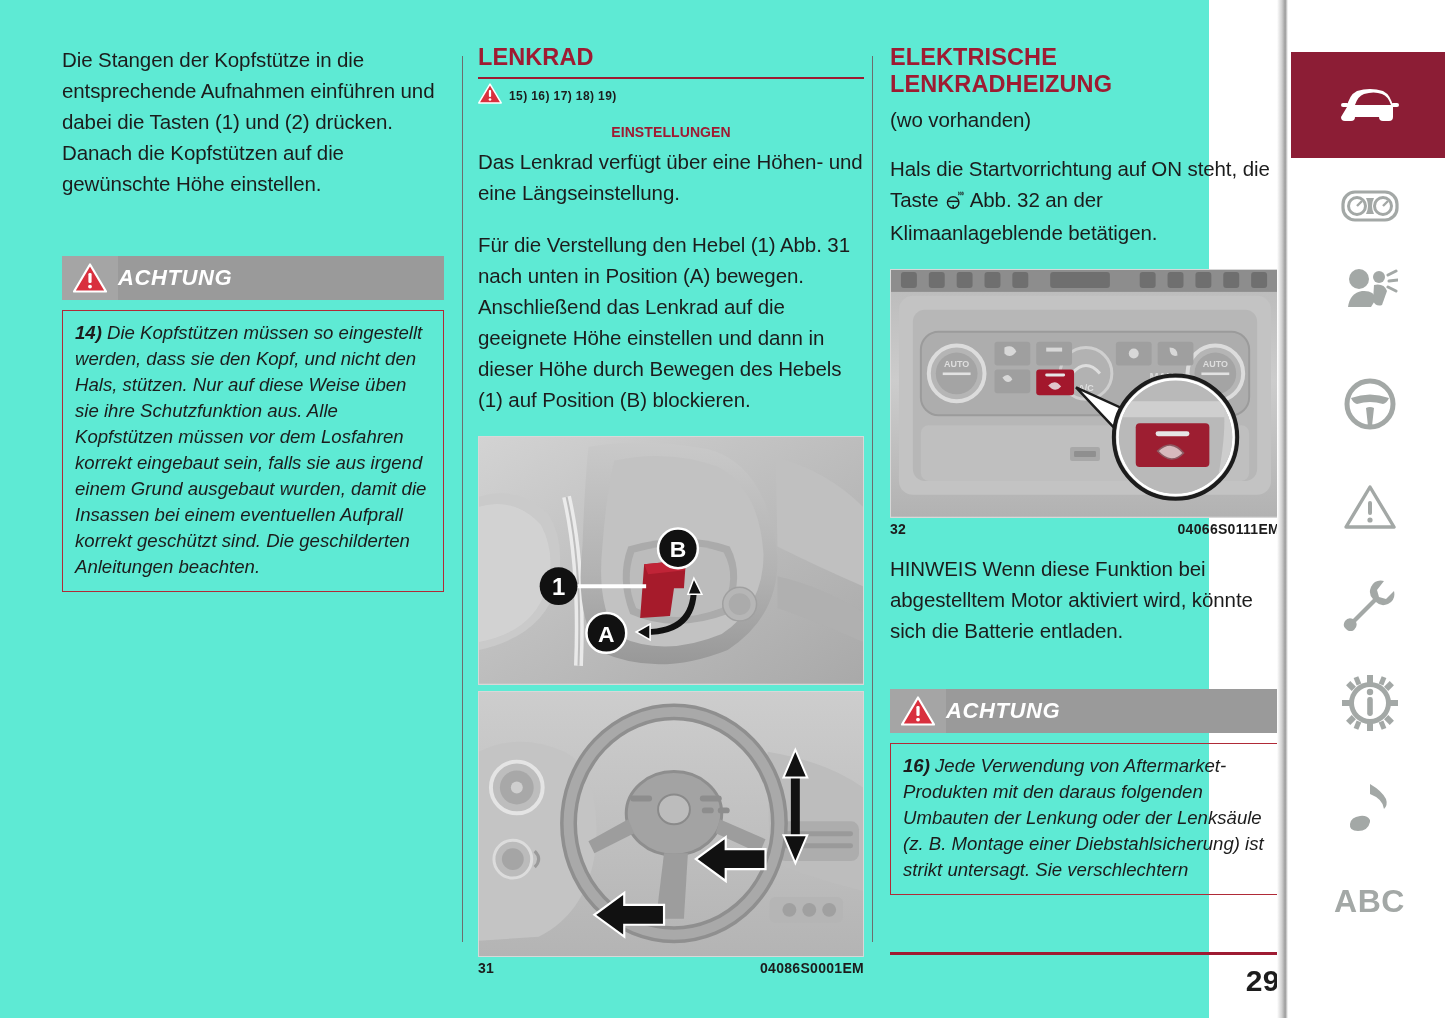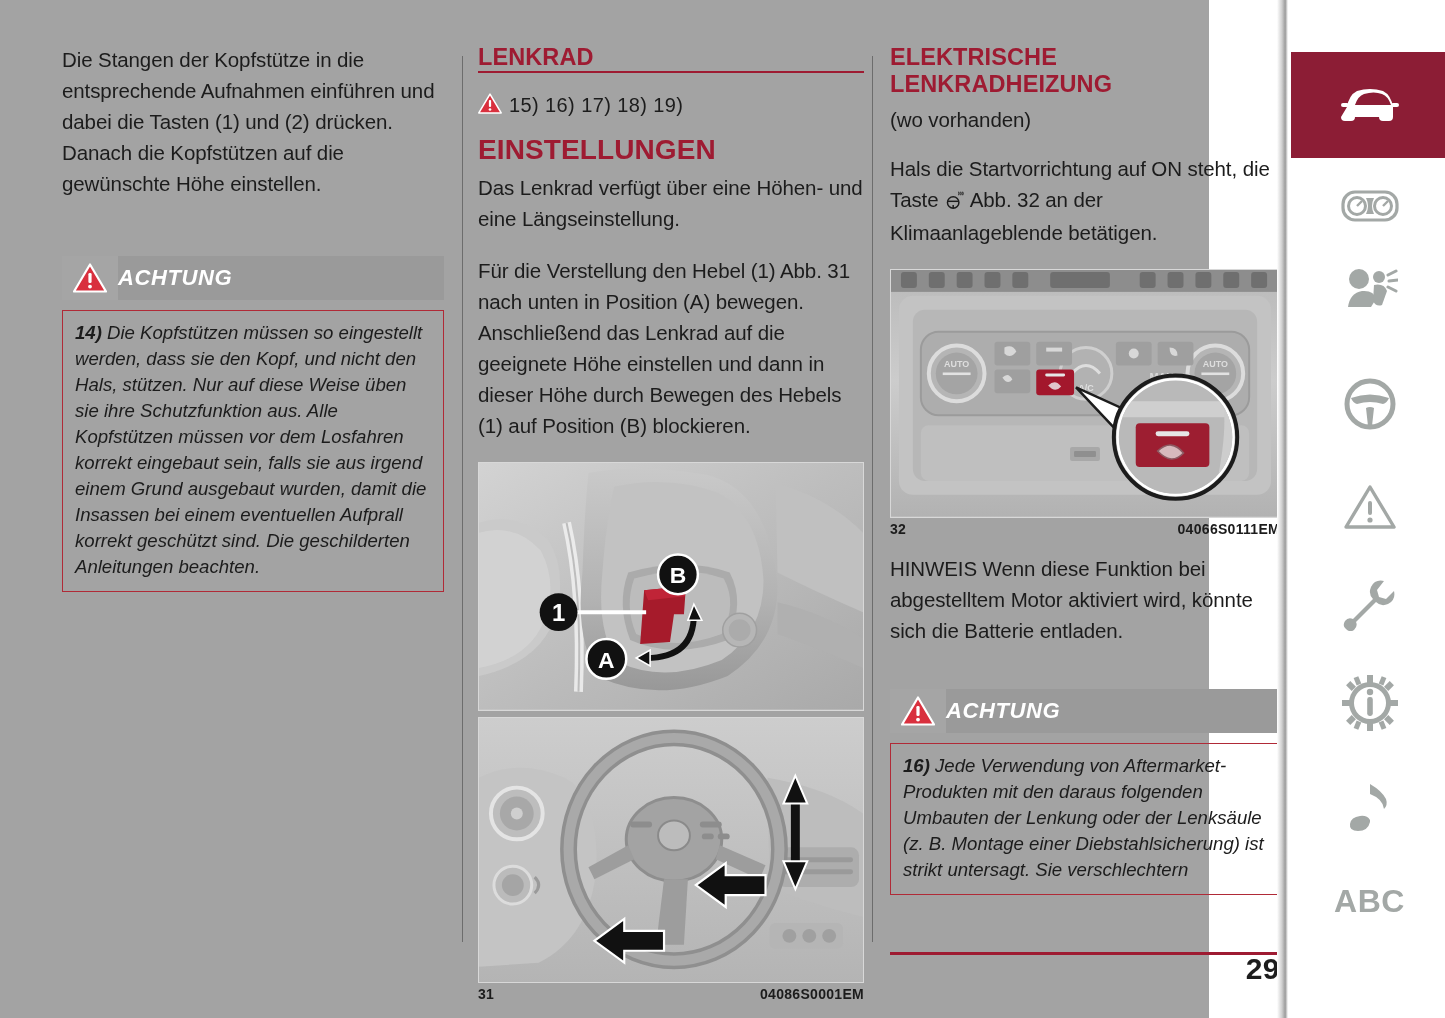--- a/index.html
+++ b/index.html
@@ -6,21 +6,21 @@
   html, body {
     margin: 0; padding: 0;
     width: 1445px; height: 1018px;
     background: #ffffff;
     font-family: "Liberation Sans", sans-serif;
     overflow: hidden;
   }
   #page {
     position: relative;
     width: 1209px; height: 1018px;
-    background: #a3a3a3;
+    background: #5eead4;
   }
 
   
   .col { position: absolute; top: 44px; }
   #col1 { left: 62px;  width: 382px; }
   #col2 { left: 478px; width: 386px; }
   #col3 { left: 890px; width: 390px; }
 
   .col-div {
     position: absolute;
@@ -42,29 +42,31 @@
   h2.section-head {
     font-size: 23.5px;
     font-weight: bold;
     color: #9e1b32;
     letter-spacing: 0.1px;
     margin: 0 0 6px 0;
     text-transform: uppercase;
   }
   h2.section-head.ruled {
     border-bottom: 2.5px solid #9e1b32;
-    margin-bottom: 20px;
+    padding-bottom: 6px;
+    margin-bottom: 4px;
   }
   h3.sub-head {
-    font-size: 28px;
+    font-size: 14px;
     font-weight: bold;
     color: #9e1b32;
     letter-spacing: 0.1px;
     margin: 0 0 6px 0;
     text-transform: uppercase;
+    text-align: center;
   }
 
   
   .warn-banner {
     display: flex;
     align-items: center;
     height: 44px;
     background: #9a9a9a;
     margin-bottom: 10px;
   }
@@ -99,22 +101,22 @@
   .warn-item b { font-style: italic; font-weight: bold; }
 
   
   .refs-line {
     display: flex;
     align-items: center;
     gap: 7px;
     margin: 0 0 16px 0;
   }
   .refs-line .refs-text {
-    font-size: 20px;
-    font-weight: normal;
+    font-size: 12px;
+    font-weight: bold;
     color: #1c1c1c;
     letter-spacing: 0.4px;
     text-align: center;
   }
 
   
   figure { margin: 0 0 6px 0; }
   .fig-img {
     width: 100%;
     display: block;
@@ -163,21 +165,21 @@
   }
   #pagenum-rule {
     position: absolute;
     left: 890px; top: 952px; width: 390px; height: 2.5px;
     background: #9e1b32;
   }
   #pagenum {
     font-size: 30px;
     font-weight: bold;
     color: #1c1c1c;
-    padding-top: 0;
+    padding-top: 12px;
     letter-spacing: 0.5px;
   }
 
   .icon-inline { vertical-align: -2px; }
 </style>
 </head>
 <body>
 
 <div id="page">
 

